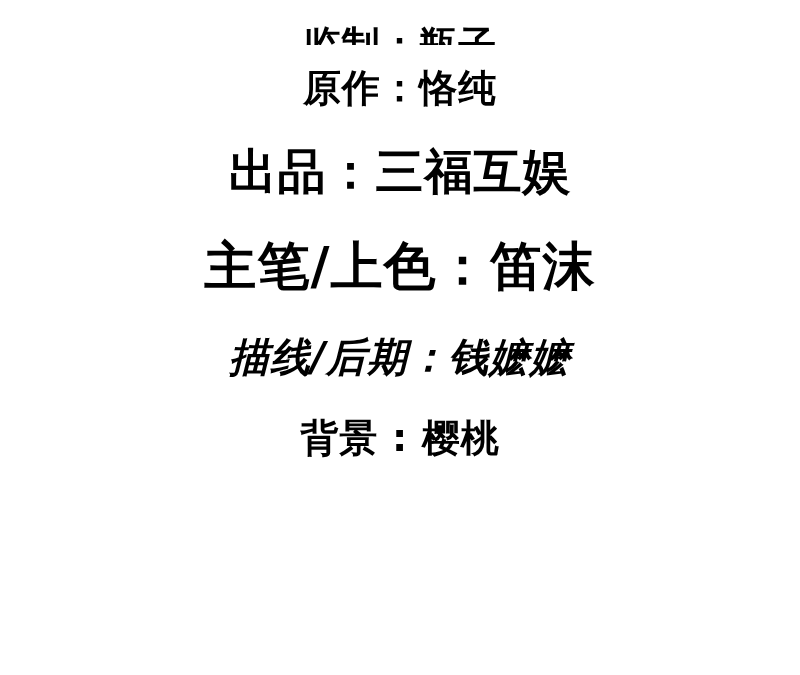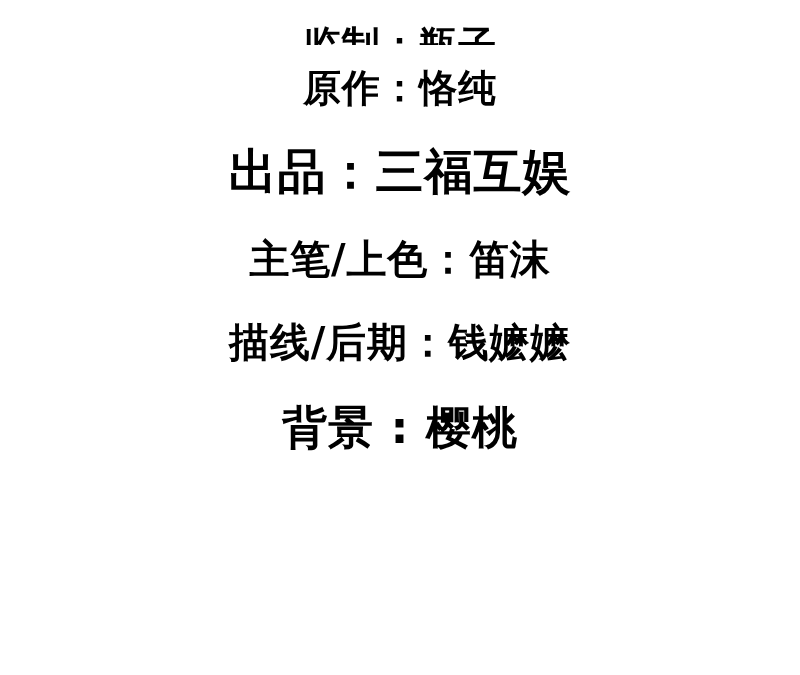--- a/index.html
+++ b/index.html
@@ -32,23 +32,23 @@
   
   .credit-line.clipped {
     height: 22px;
     overflow: hidden;
     line-height: 44px;
     margin-top: 0;
   }
   .l1 { font-size: 38px; }
   .l2 { font-size: 38px; margin-top: 18px; }
   .l3 { font-size: 48px; margin-top: 26px; }
-  .l4 { font-size: 40px; margin-top: 28px; }
-  .l5 { font-size: 40px; margin-top: 28px; }
-  .l6 { font-size: 45px; margin-top: 28px; }
+  .l4 { font-size: 52px; margin-top: 28px; }
+  .l5 { font-size: 40px; margin-top: 28px; font-style: italic; }
+  .l6 { font-size: 38px; margin-top: 28px; }
   .spacer { flex: 1 1 auto; }
 </style>
 </head>
 <body>
 
 <div class="credits">
   <div class="credit-line clipped l1">监制：瓶子</div>
   <div class="credit-line l2">原作：恪纯</div>
   <div class="credit-line l3">出品：三福互娱</div>
   <div class="credit-line l4">主笔/上色：笛沫</div>

